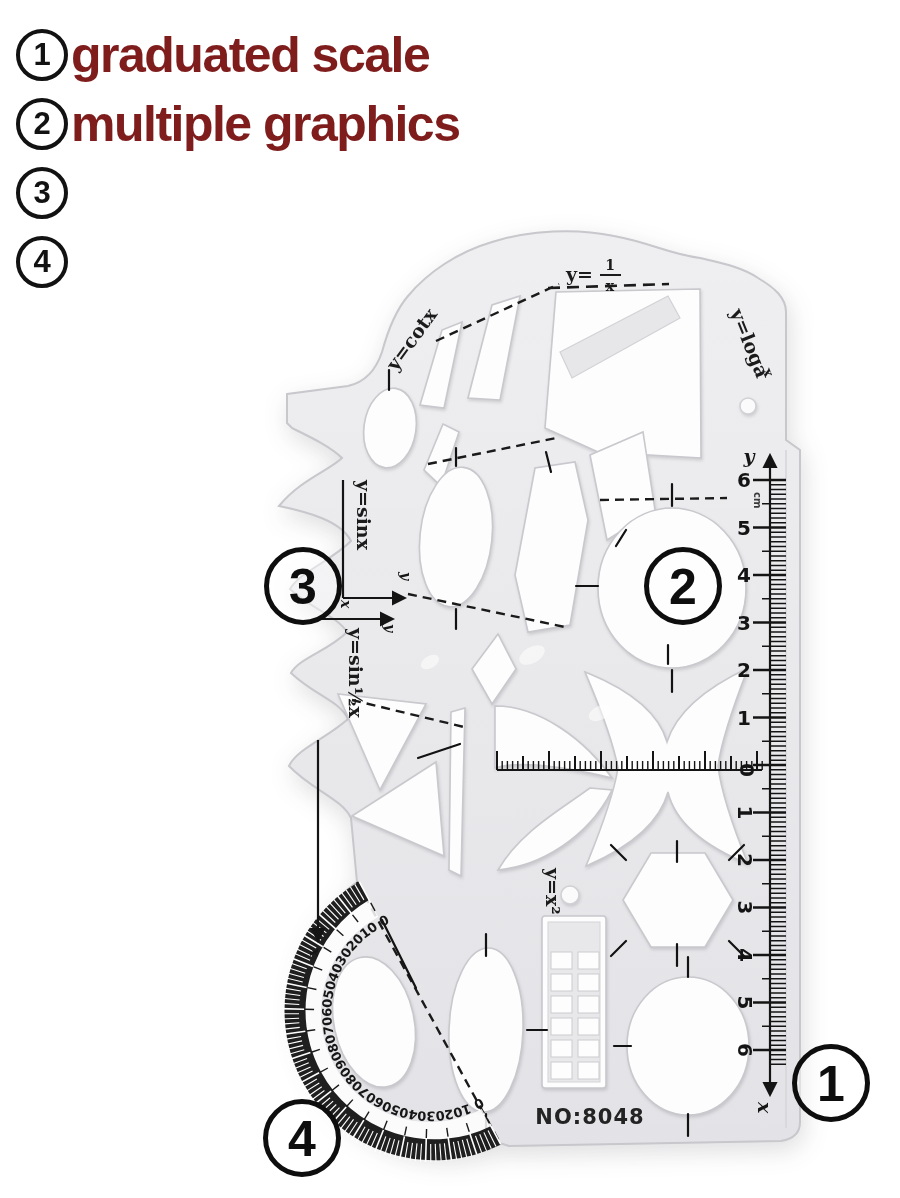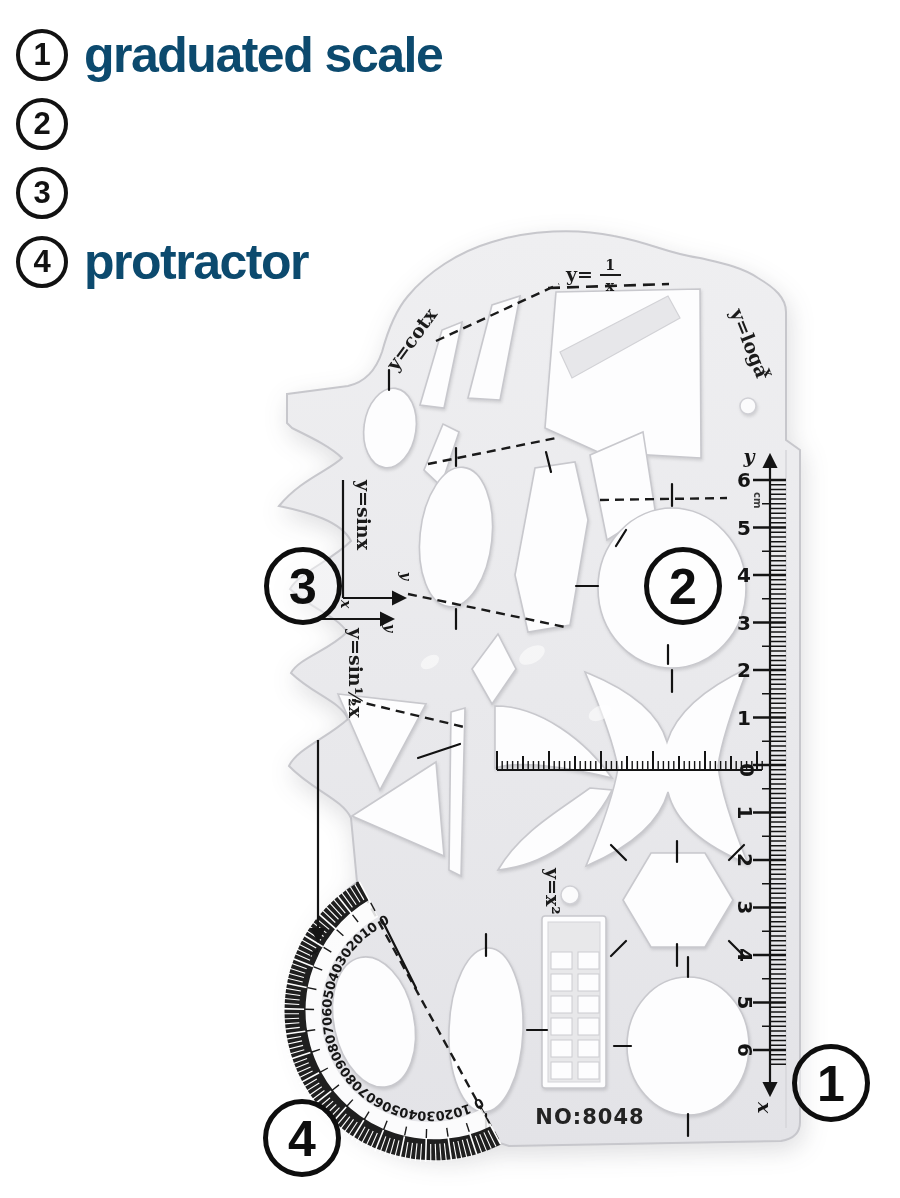--- a/index.html
+++ b/index.html
@@ -4,22 +4,22 @@
 <style>
   html,body{margin:0;padding:0;background:#fff;}
   .stage{position:relative;width:900px;height:1198px;background:#ffffff;overflow:hidden;
          font-family:"Liberation Sans",sans-serif;}
   
   .hdr{position:absolute;left:16px;top:20px;}
   .feat-row{display:flex;align-items:center;height:69px;}
   .feat-num{flex:0 0 auto;width:44px;height:44px;border:4px solid #121212;border-radius:50%;
             display:flex;align-items:center;justify-content:center;
             font:700 31px/1 "Liberation Sans",sans-serif;color:#121212;}
-  .feat-label{font:700 50px/1 "Liberation Sans",sans-serif;color:#0c4a6e;
-              letter-spacing:-1.5px;margin-left:16px;white-space:nowrap;}
+  .feat-label{font:700 50px/1 "Liberation Sans",sans-serif;color:#7f1d1d;
+              letter-spacing:-1.5px;margin-left:3px;white-space:nowrap;}
   
   svg{position:absolute;left:0;top:0;}
   .body-plastic{fill:url(#plasticGrad);stroke:#c7c7cc;stroke-width:2;
                 filter:drop-shadow(3px 8px 12px rgba(50,50,60,.16));}
   .cut{fill:#fdfdfe;stroke:#c8c8cd;stroke-width:1.6;}
   .cutgroup{filter:drop-shadow(1px 2px 1.5px rgba(70,70,80,.18));}
   .bridge{fill:#e7e7ea;stroke:#d2d2d6;stroke-width:1.2;}
   .hole{fill:#fbfbfc;stroke:#d0d0d5;stroke-width:1.5;}
   .dash{stroke:#1a1a1a;stroke-width:2.4;fill:none;stroke-dasharray:9 6;}
   .dash-lg{stroke:#1a1a1a;stroke-width:2.6;fill:none;stroke-dasharray:12 7;}
@@ -45,27 +45,27 @@
 
 <div class="stage">
 
   <div class="hdr">
     <div class="feat-row">
       <span class="feat-num">1</span>
       <span class="feat-label">graduated scale</span>
     </div>
     <div class="feat-row">
       <span class="feat-num">2</span>
+      <span class="feat-label">multiple graphics</span>
     </div>
     <div class="feat-row">
       <span class="feat-num">3</span>
     </div>
     <div class="feat-row">
       <span class="feat-num">4</span>
-      <span class="feat-label">protractor</span>
     </div>
   </div>
 
   <svg width="900" height="1198" viewBox="0 0 900 1198">
     <defs>
       <linearGradient id="plasticGrad" x1="0" y1="0" x2="0" y2="1">
         <stop offset="0" stop-color="#efeff1"></stop>
         <stop offset="0.5" stop-color="#e9e9ec"></stop>
         <stop offset="1" stop-color="#e3e3e7"></stop>
       </linearGradient>

